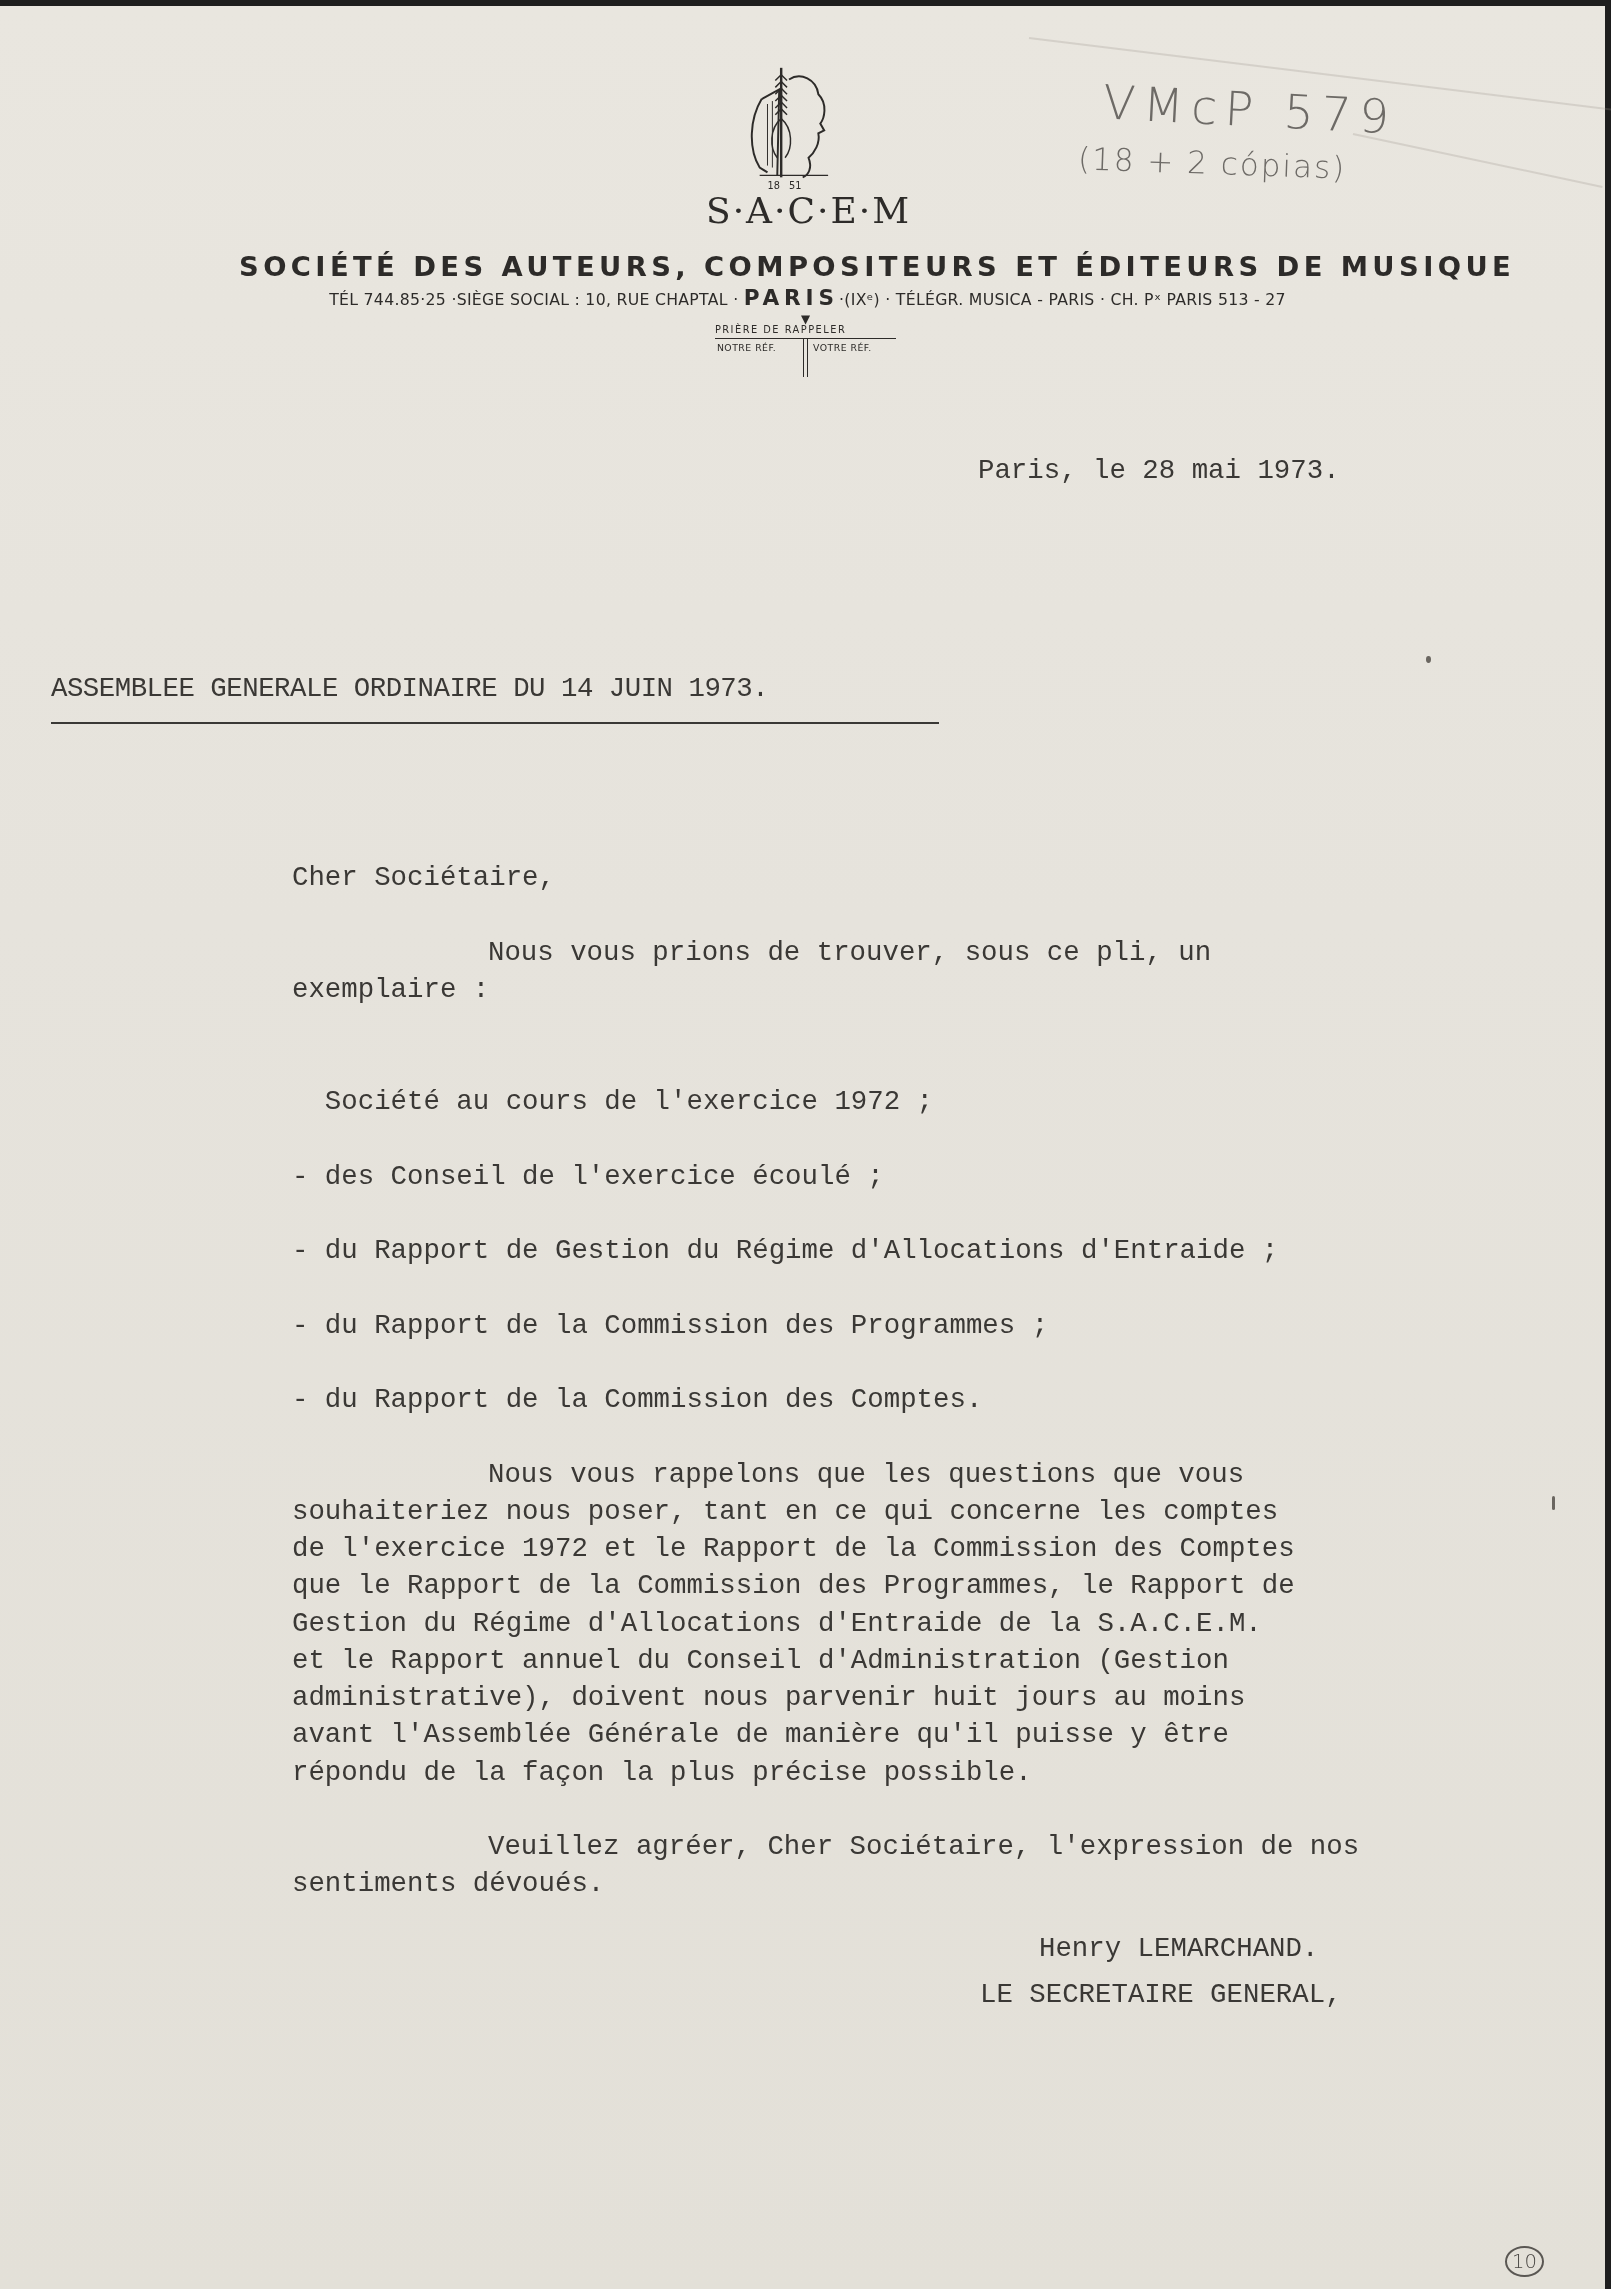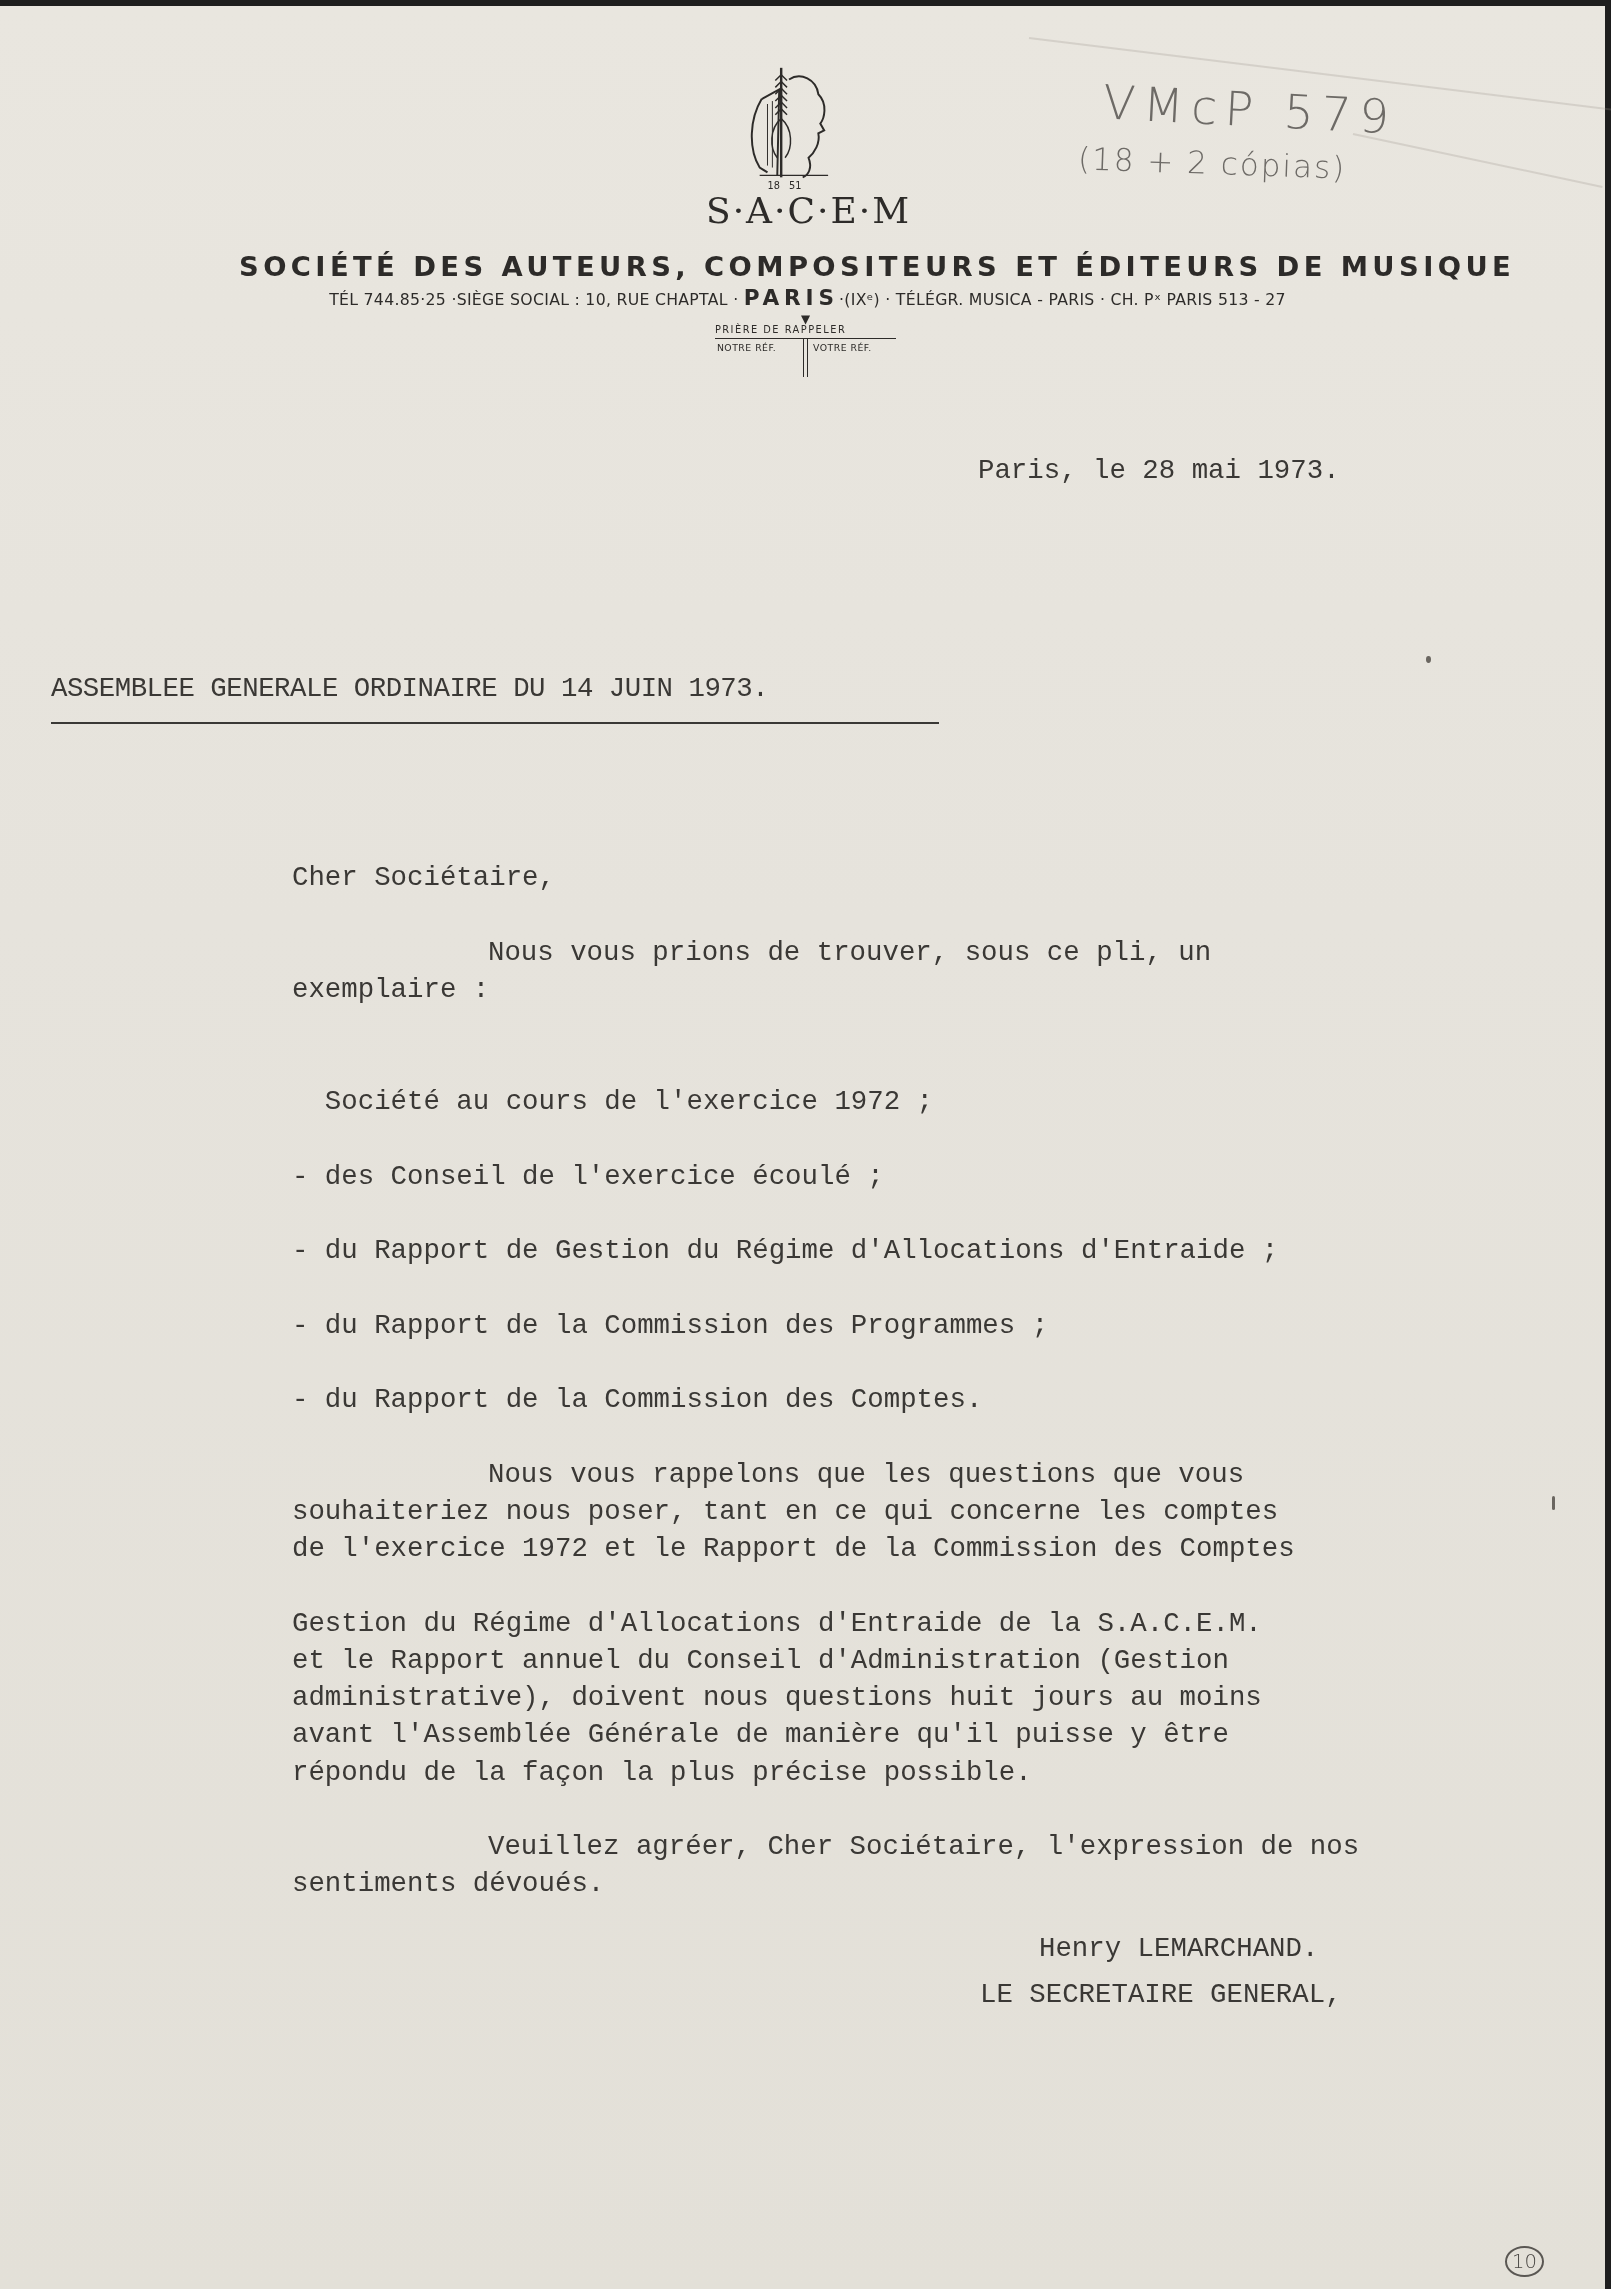--- a/index.html
+++ b/index.html
@@ -125,23 +125,24 @@
 
   <div class="typed body-line" style="top:1080px;">  Société au cours de l'exercice 1972 ;</div>
   <div class="typed body-line" style="top:1155px;">- des Conseil de l'exercice écoulé ;</div>
   <div class="typed body-line" style="top:1229px;">- du Rapport de Gestion du Régime d'Allocations d'Entraide ;</div>
   <div class="typed body-line" style="top:1304px;">- du Rapport de la Commission des Programmes ;</div>
   <div class="typed body-line" style="top:1378px;">- du Rapport de la Commission des Comptes.</div>
 
   <div class="typed body-line indent" style="top:1453px;">Nous vous rappelons que les questions que vous</div>
   <div class="typed body-line" style="top:1490px;">souhaiteriez nous poser, tant en ce qui concerne les comptes</div>
   <div class="typed body-line" style="top:1527px;">de l'exercice 1972 et le Rapport de la Commission des Comptes</div>
+  <div class="typed body-line" style="top:1564px;">que le Rapport de la Commission des Programmes, le Rapport de</div>
   <div class="typed body-line" style="top:1602px;">Gestion du Régime d'Allocations d'Entraide de la S.A.C.E.M.</div>
   <div class="typed body-line" style="top:1639px;">et le Rapport annuel du Conseil d'Administration (Gestion</div>
-  <div class="typed body-line" style="top:1676px;">administrative), doivent nous questions huit jours au moins</div>
+  <div class="typed body-line" style="top:1676px;">administrative), doivent nous parvenir huit jours au moins</div>
   <div class="typed body-line" style="top:1713px;">avant l'Assemblée Générale de manière qu'il puisse y être</div>
   <div class="typed body-line" style="top:1751px;">répondu de la façon la plus précise possible.</div>
 
   <div class="typed body-line indent" style="top:1825px;">Veuillez agréer, Cher Sociétaire, l'expression de nos</div>
   <div class="typed body-line" style="top:1862px;">sentiments dévoués.</div>
 
   <div class="typed signature">LE SECRETAIRE GENERAL,</div>
   <div class="typed signature-name">Henry LEMARCHAND.</div>
 
   <div class="speck" style="left:1426px; top:650px; width:4.9px; height:6.9px;"></div>

